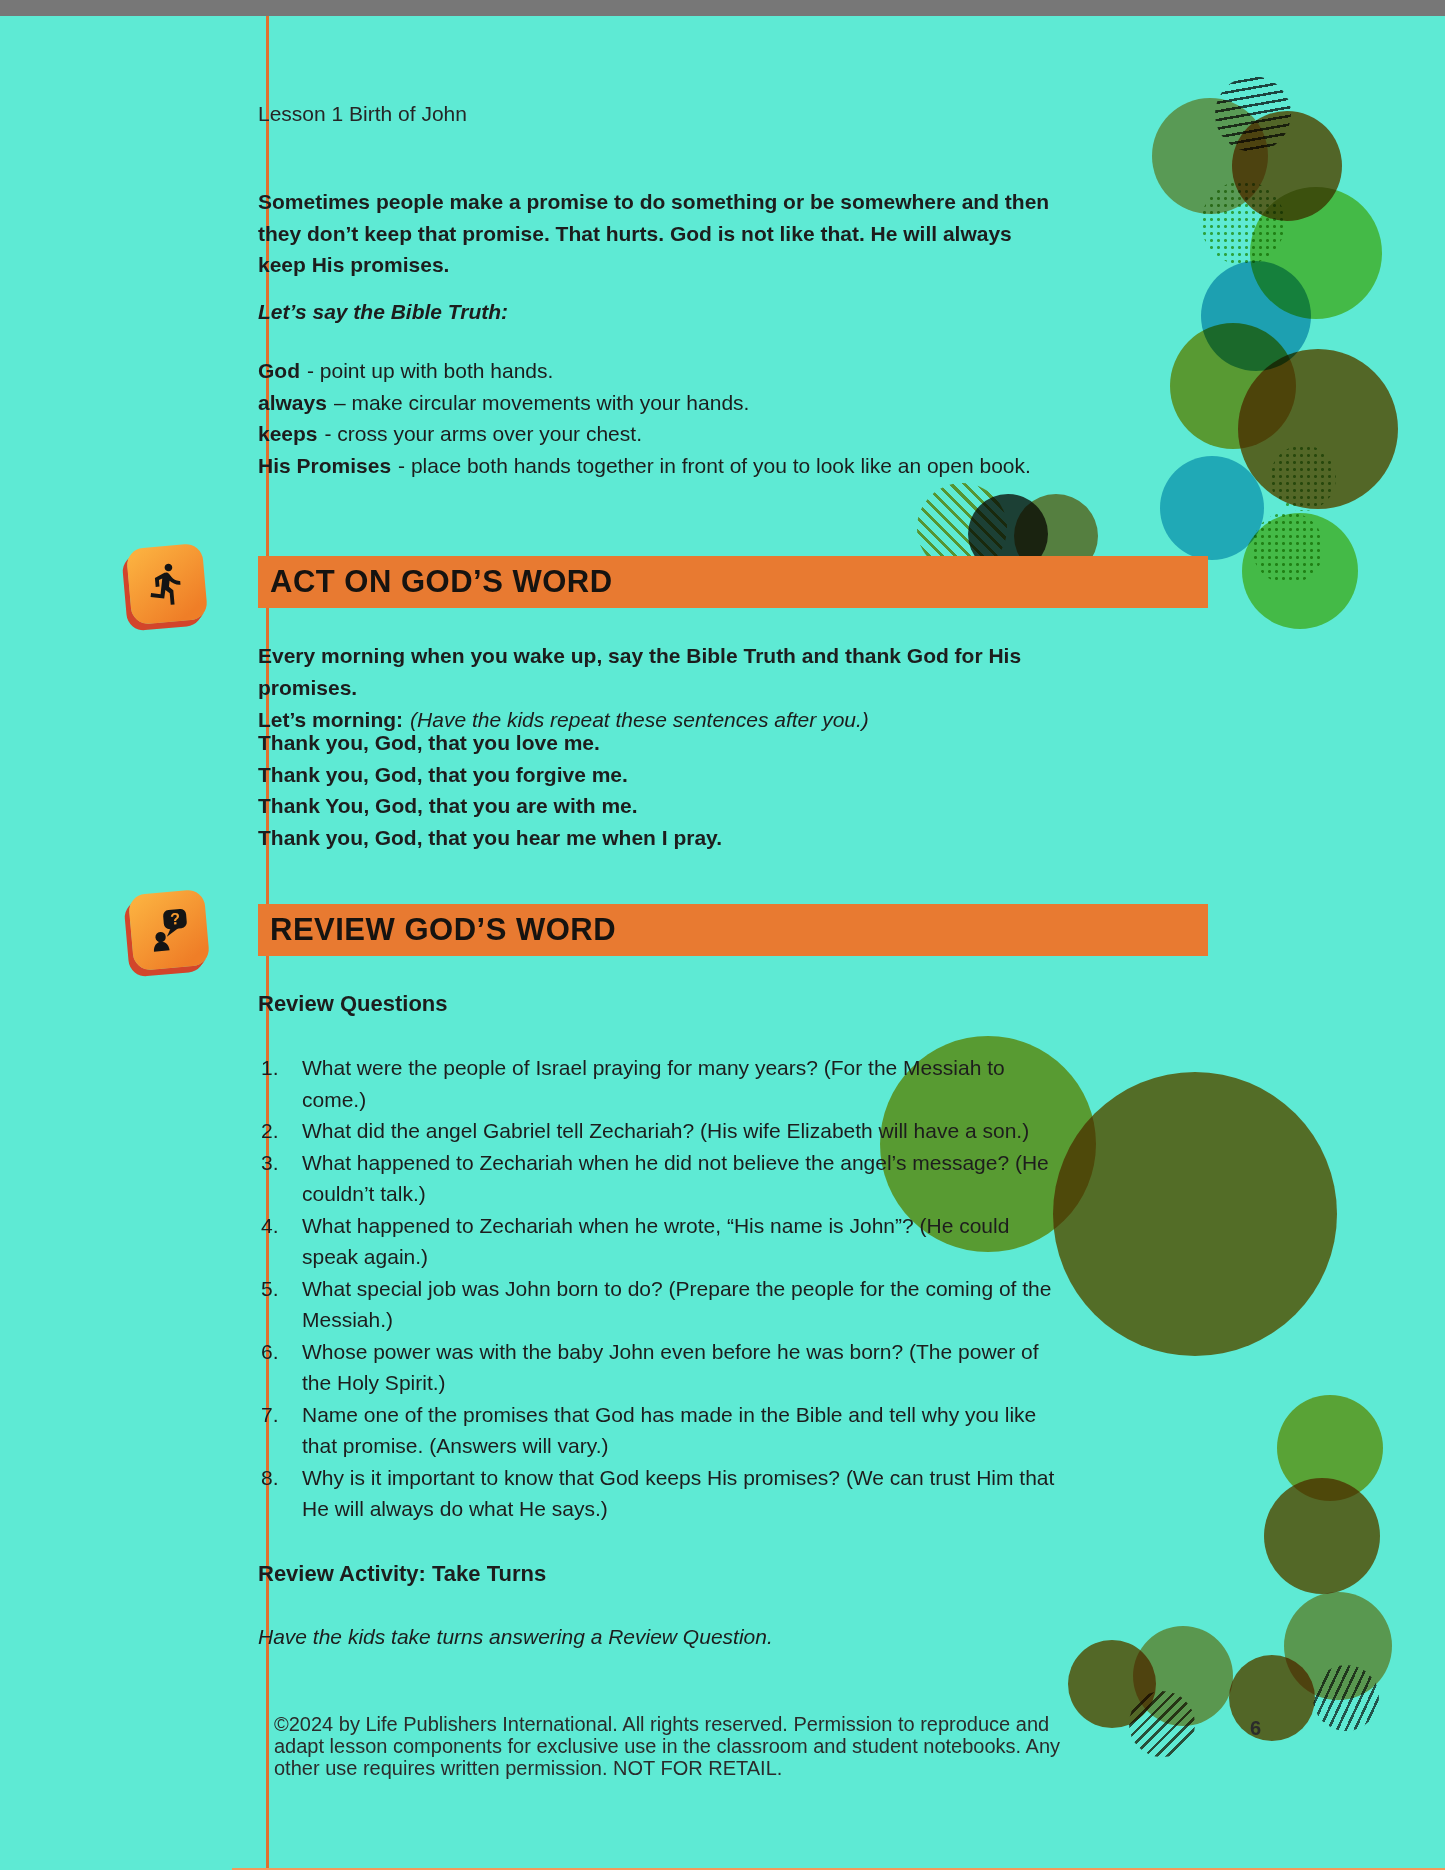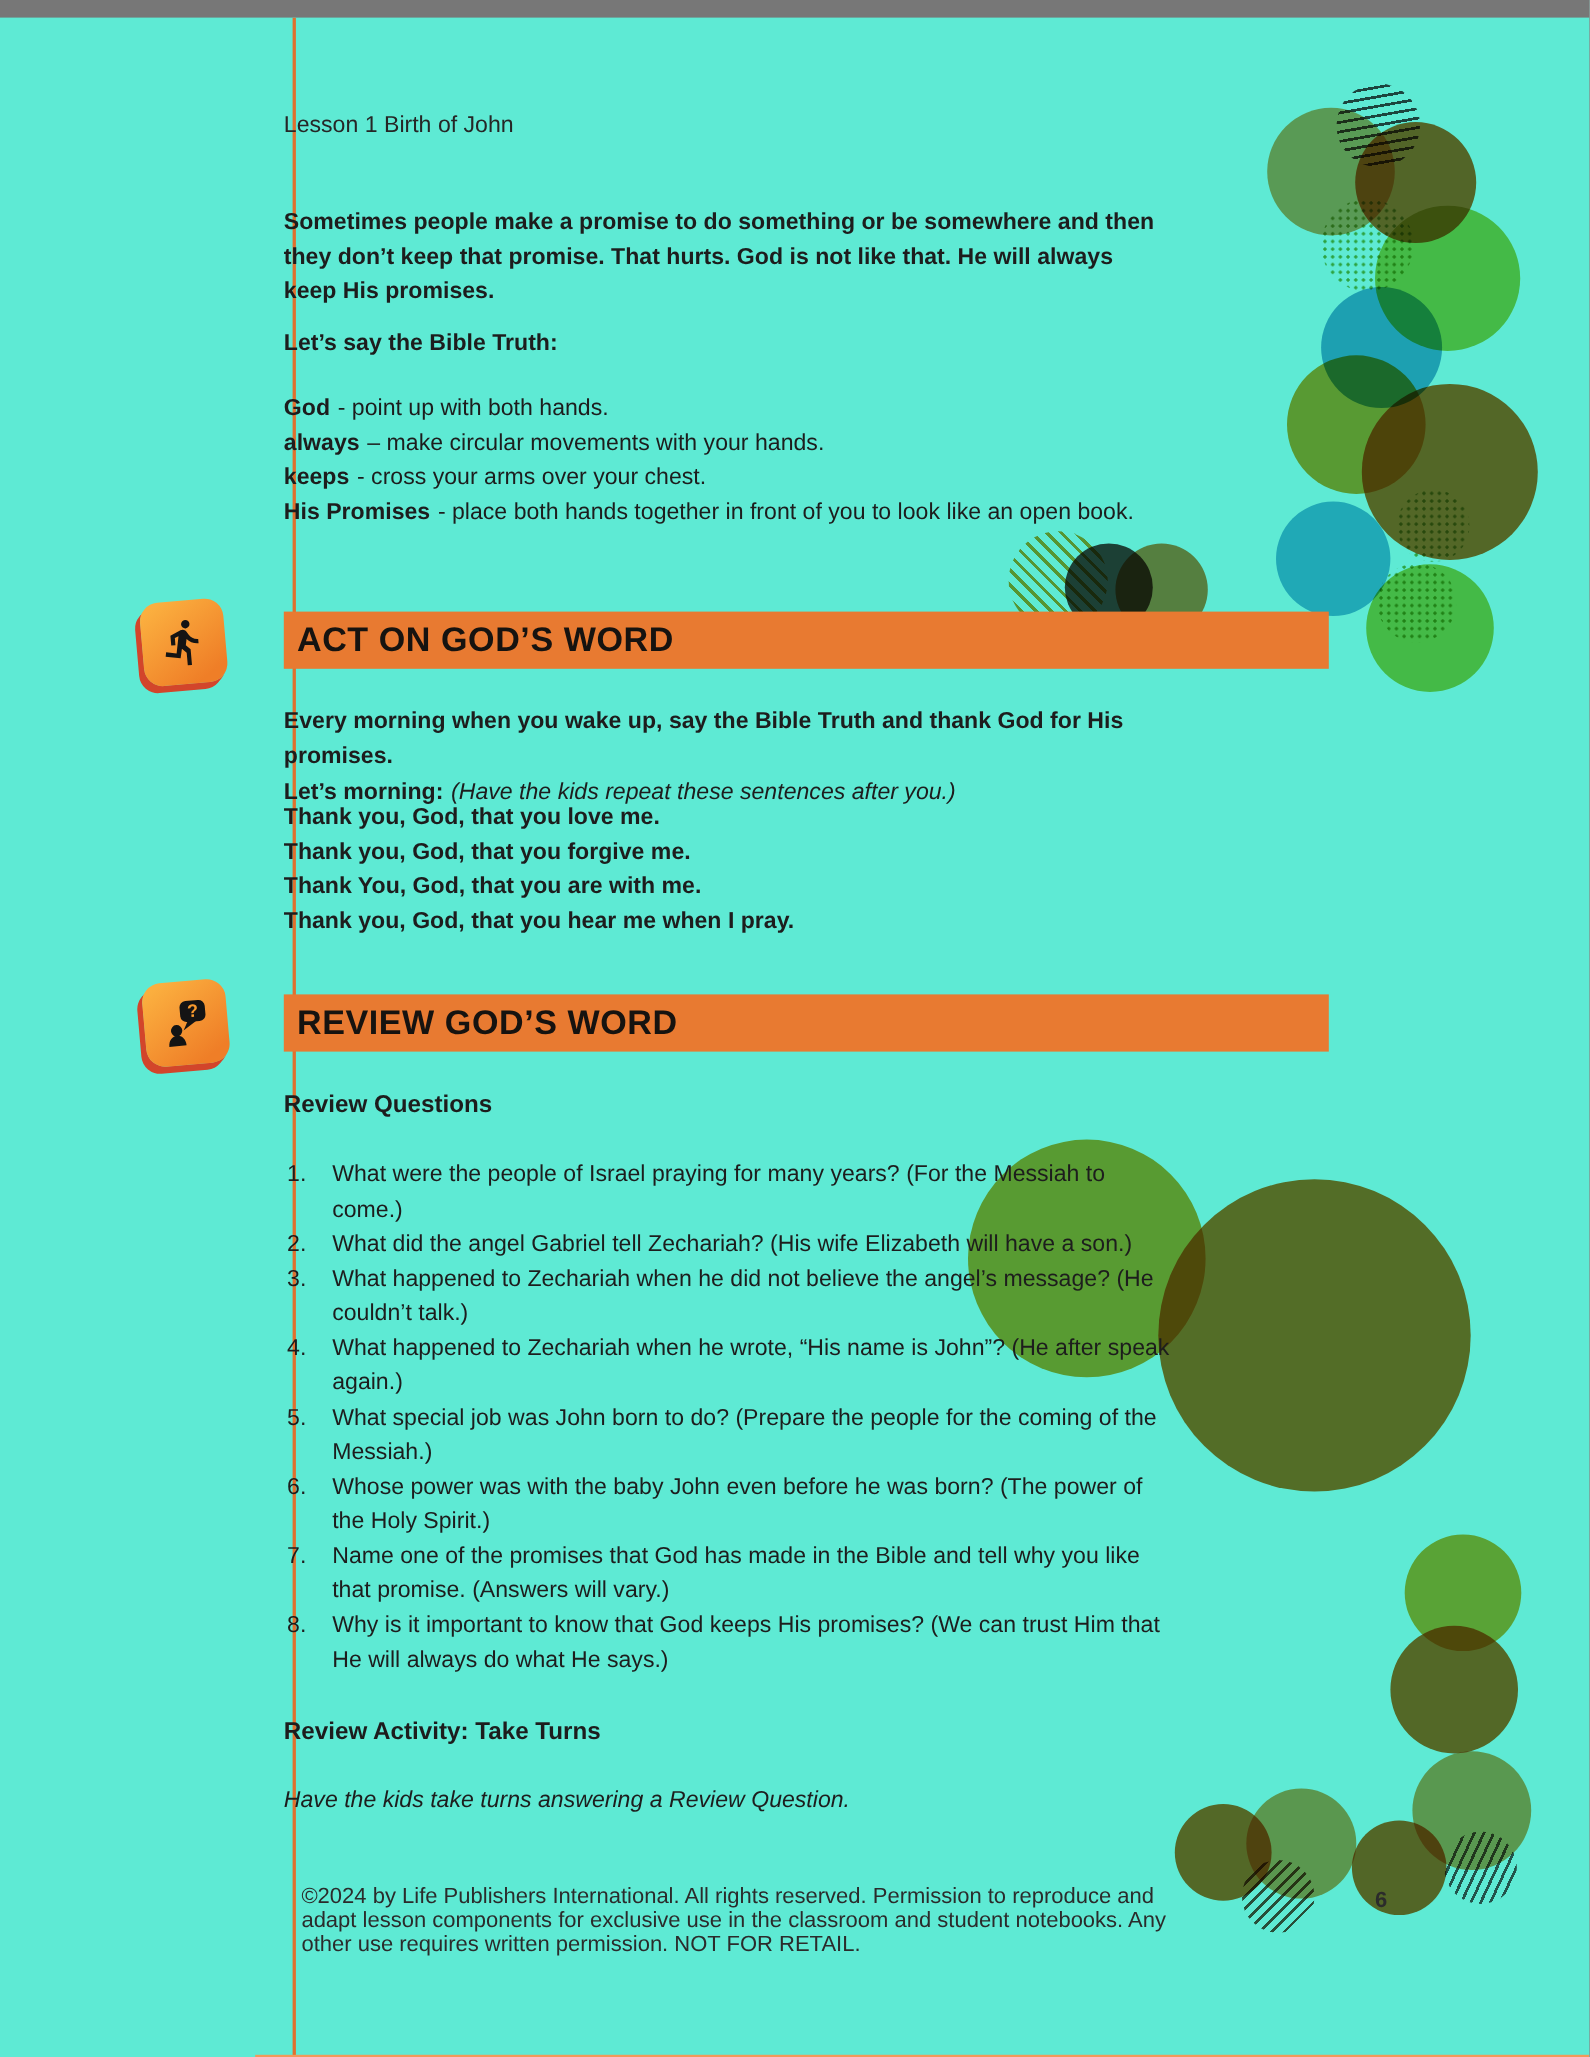--- a/index.html
+++ b/index.html
@@ -14,21 +14,21 @@
   .stripes-h  { background: repeating-linear-gradient(170deg, #4a4a4a 0 2.5px, transparent 2.5px 8.5px); }
   .stripes-y  { background: repeating-linear-gradient(45deg,  #e8a23c 0 3px,   transparent 3px 9.5px); }
   .stripes-b  { background: repeating-linear-gradient(135deg, #6b5544 0 2.5px, transparent 2.5px 8px); }
   .stripes-g2 { background: repeating-linear-gradient(115deg, #5a5a5a 0 2.5px, transparent 2.5px 8px); }
   .v-line { position:absolute; left:266px; top:0; bottom:0; width:2.5px; background:#e0702e; z-index:1; }
   .bottom-bar { position:absolute; left:232px; right:0; bottom:0; height:18px; background:#f19a5b; z-index:1; }
   
   .abs { position:absolute; z-index:2; }
   .title { left:258px; top:86px; font-size:21px; color:#262626; }
   .para { left:258px; top:170px; width:805px; font-size:21px; line-height:31.5px; font-weight:bold; }
-  .lead-in { left:258px; top:284px; font-size:21px; font-weight:bold; }
+  .lead-in { left:258px; top:284px; font-size:21px; font-weight:bold;font-style:italic; }
   .motions { left:258px; top:339px; width:805px; font-size:21px; line-height:31.5px; }
   .motions .lead { font-weight:bold; }
   .motions .act { margin-left:7px; }
   .banner { left:258px; width:950px; height:52px; background:#e87a31; }
   .banner span { display:block; padding:8px 0 0 12px; font-size:31px; font-weight:bold; letter-spacing:.5px; color:#161310; }
   .banner-act { top:540px; }
   .banner-review { top:888px; }
   .instruction { left:258px; top:624px; width:810px; font-size:21px; line-height:32px; font-weight:bold; }
   .instruction i { font-weight:normal; margin-left:7px; }
   .ty-list { left:258px; top:711px; font-size:21px; line-height:31.5px; font-weight:bold; }
@@ -146,21 +146,21 @@
   </div>
   <div class="abs rq-head">Review Questions</div>
   <ol class="abs questions">
 
       <li>What were the people of Israel praying for many years? (For the Messiah to come.)</li>
 
       <li>What did the angel Gabriel tell Zechariah? (His wife Elizabeth will have a son.)</li>
 
       <li>What happened to Zechariah when he did not believe the angel’s message? (He couldn’t talk.)</li>
 
-      <li>What happened to Zechariah when he wrote, “His name is John”? (He after speak again.)</li>
+      <li>What happened to Zechariah when he wrote, “His name is John”? (He could speak again.)</li>
 
       <li>What special job was John born to do? (Prepare the people for the coming of the Messiah.)</li>
 
       <li>Whose power was with the baby John even before he was born? (The power of the Holy Spirit.)</li>
 
       <li>Name one of the promises that God has made in the Bible and tell why you like that promise. (Answers will vary.)</li>
 
       <li>Why is it important to know that God keeps His promises? (We can trust Him that He will always do what He says.)</li>
     </ol>
   <div class="abs activity-head">Review Activity: Take Turns</div>

